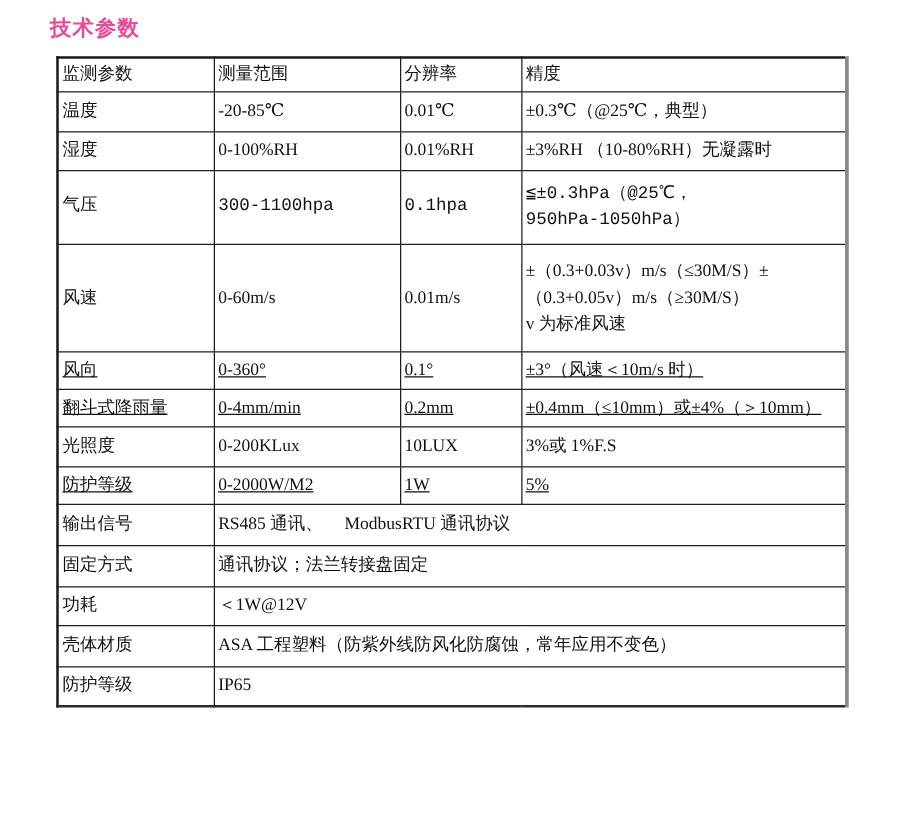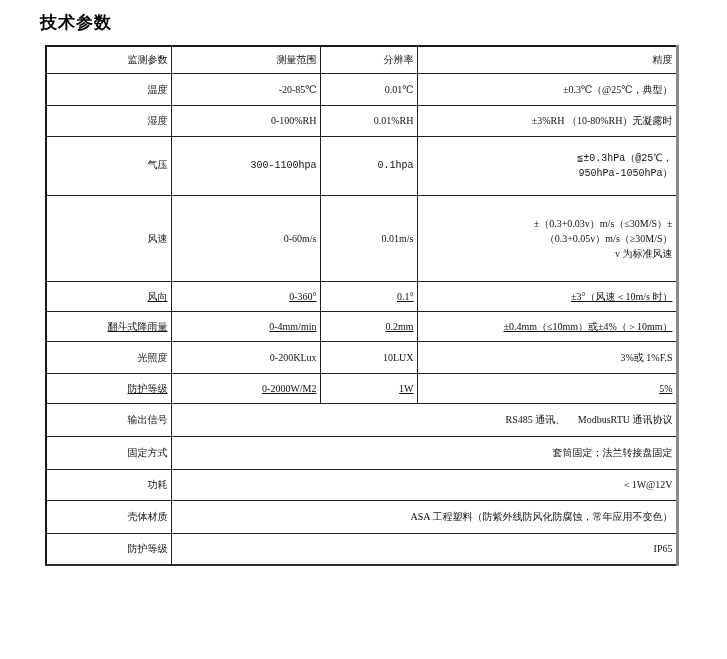--- a/index.html
+++ b/index.html
@@ -16,37 +16,37 @@
     width: 727px;
     height: 659px;
     overflow: hidden;
   }
   .doc-title {
     font-family: "Liberation Sans", "DejaVu Sans", sans-serif;
     font-weight: bold;
     font-size: 17px;
     letter-spacing: 1px;
     margin: 11px 0 11px 40px;
-    color: #000000;
+    color: #ec4899;
   }
   table.specs {
     border-collapse: collapse;
     table-layout: fixed;
     margin-left: 45px;
     width: 631px;
     border: 2px solid #1a1a1a;
     border-right: 3px solid #8a8a8a;
     border-bottom: 2px solid #2a2a2a;
   }
   table.specs td, table.specs th {
     border: 1px solid #1f1f1f;
-    text-align: right;
+    text-align: left;
     vertical-align: middle;
     font-weight: normal;
-    font-size: 10px;
+    font-size: 14px;
     padding: 2px 3px;
     line-height: 1.5;
     color: #111111;
   }
   .multiline { white-space: pre-line; line-height: 1.95; }
   tr.h-head  { height: 27px; }
   tr.h-std   { height: 30px; text-decoration: underline; }
   tr.h-31    { height: 31px; }
   tr.h-32    { height: 32px; }
   tr.h-33    { height: 33px; }
@@ -137,21 +137,21 @@
 
 
     <tr class="h-33">
       <td>输出信号</td>
       <td colspan="3">RS485 通讯、　 ModbusRTU 通讯协议</td>
     </tr>
 
 
     <tr class="h-33">
       <td>固定方式</td>
-      <td colspan="3">套筒固定；法兰转接盘固定</td>
+      <td colspan="3">通讯协议；法兰转接盘固定</td>
     </tr>
 
     <tr class="h-31">
       <td>功耗</td>
       <td colspan="3">＜1W@12V</td>
     </tr>
 
     <tr class="h-33">
       <td>壳体材质</td>
       <td colspan="3">ASA 工程塑料（防紫外线防风化防腐蚀，常年应用不变色）</td>

